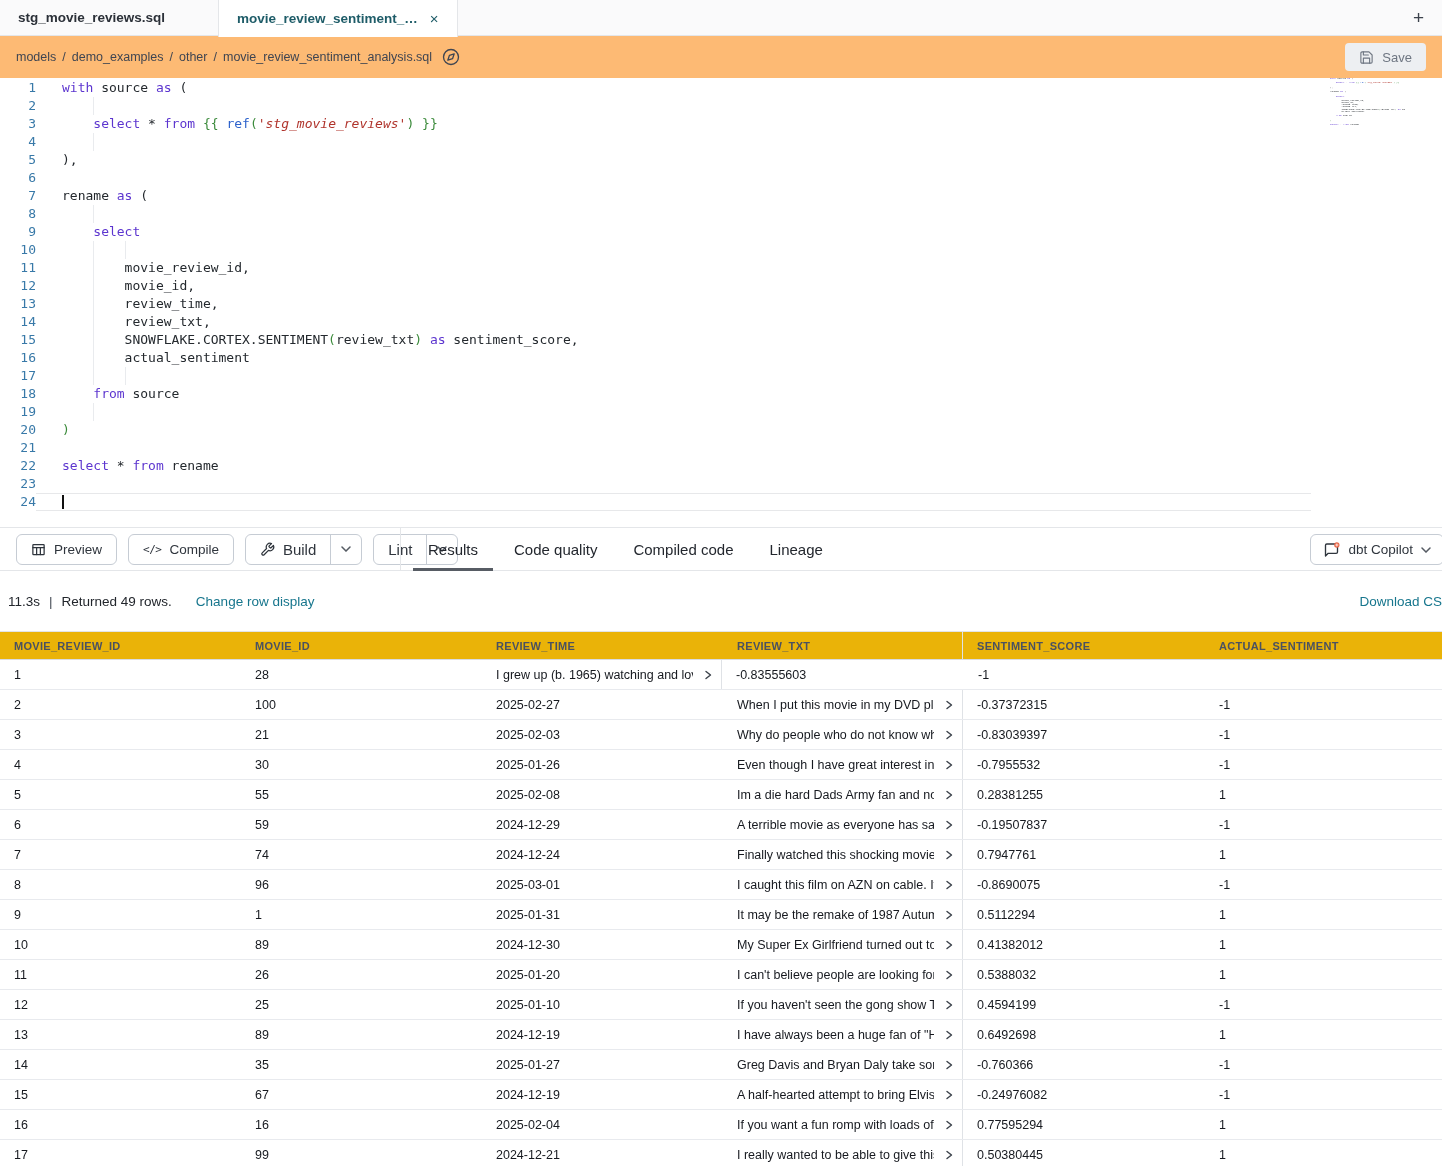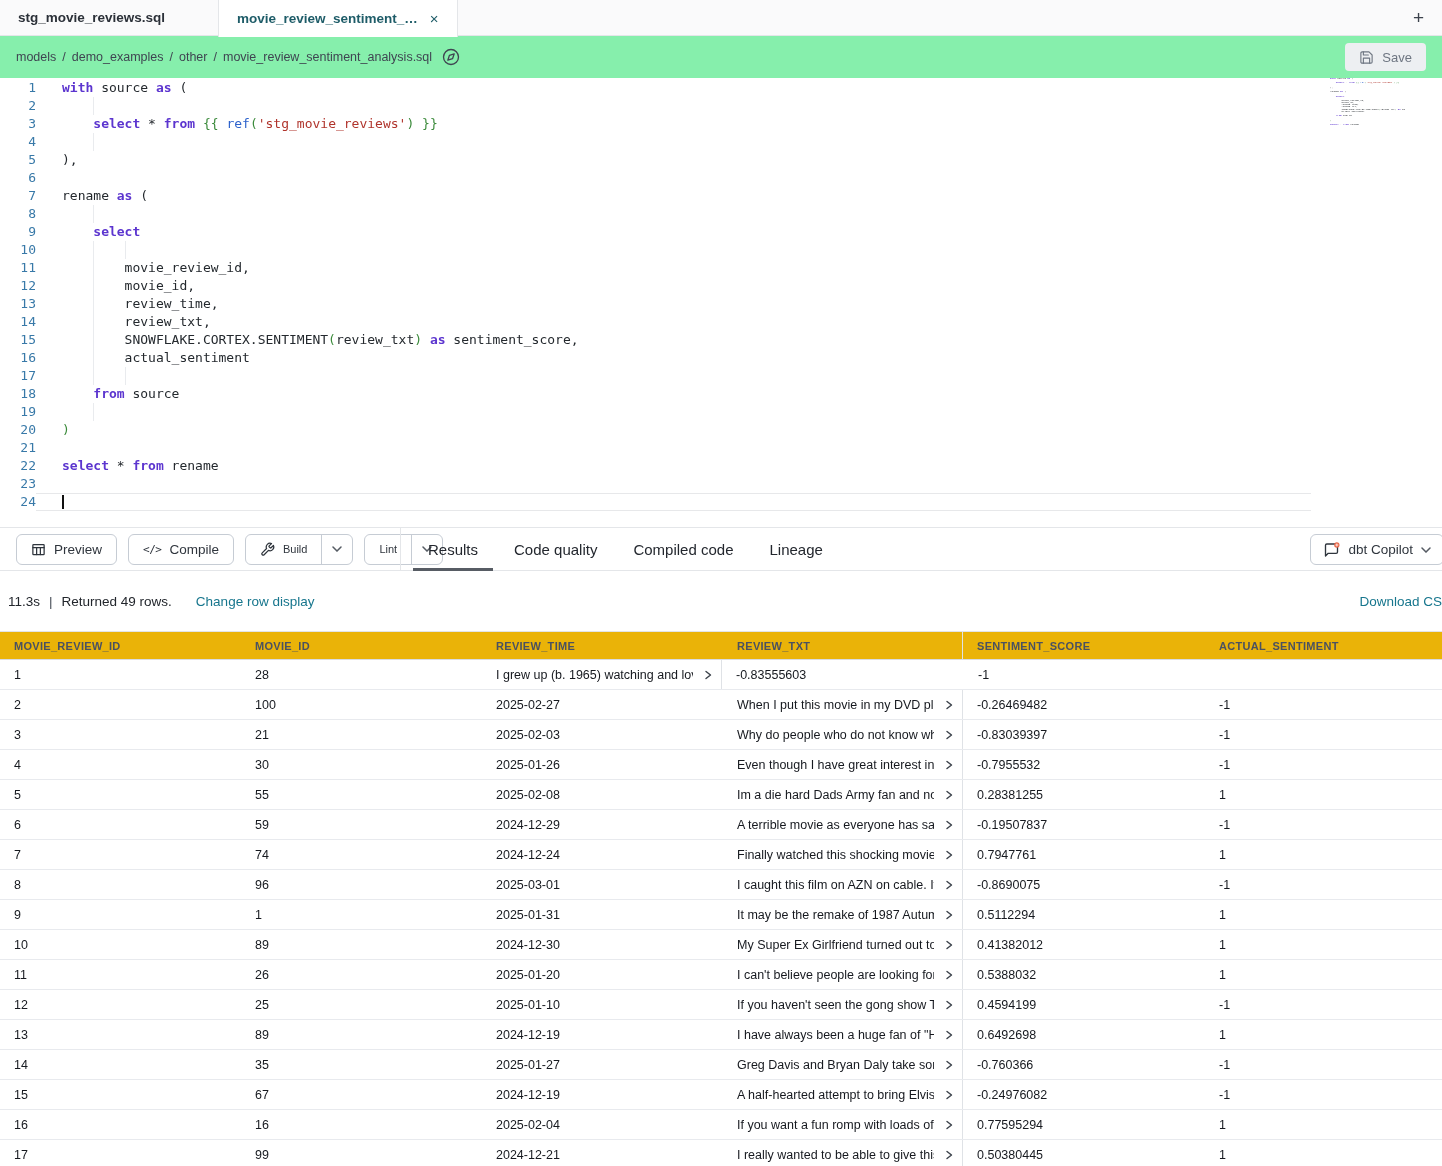--- a/index.html
+++ b/index.html
@@ -11,52 +11,52 @@
   .tabbar { height:36px; display:flex; background:#fafafb; border-bottom:1px solid #e4e6e9; position:relative; z-index:5; }
   .tab { display:flex; align-items:center; padding:0 18px; font-size:13.5px; font-weight:600; color:#2b3038; cursor:pointer; }
   .tab.inactive { width:218px; }
   .tab.active { background:#fff; border-left:1px solid #e4e6e9; border-right:1px solid #e4e6e9;
                 color:var(--active-tab-teal,#1e5c68); height:37px; margin-bottom:-1px; }
   .tab .close { margin-left:12px; font-size:15px; font-weight:400; line-height:1; color:var(--active-tab-teal,#1e5c68); }
   .tab-spacer { flex:1; }
   .newtab { background:none; border:none; font-size:19px; font-weight:400; color:#3c424c; padding:0 18px; cursor:pointer; }
 
   
-  .crumbbar { height:42px; display:flex; align-items:center; padding:0 16px; background:#86efac; }
+  .crumbbar { height:42px; display:flex; align-items:center; padding:0 16px; background:#fdba74; }
   .crumb { font-size:12.5px; color:#3f4551; }
   .crumb-sep { font-size:12.5px; color:#3f4551; margin:0 6px; }
   .compass { margin-left:10px; display:flex; align-items:center; cursor:pointer; }
   .savebtn { margin-left:auto; display:flex; align-items:center; gap:8px; height:28px; padding:0 14px;
              background:#edeff2; border:none; border-radius:4px; font-size:13px; color:#6e7682; cursor:pointer; }
 
   
   .editor { position:relative; height:449px; background:#fff; overflow:visible; }
   .code-lines { padding-top:1px; }
   .code-line { display:flex; height:18px; }
   .gut { width:36px; flex:none; text-align:right; font:13px/18px "DejaVu Sans Mono", monospace; color:var(--lineno,#3879a8); }
   .code-content { position:relative; flex:1; max-width:1275px; white-space:pre; padding-left:26px;
                   font:13px/18px "DejaVu Sans Mono", monospace; color:var(--pl,#24292e); }
   .code-content.active-line { border-top:1px solid #e7e8ea; border-bottom:1px solid #e7e8ea; line-height:16px; }
-  .tok-kw { color:var(--kw,#5c35cf);font-weight:bold; }
+  .tok-kw { color:var(--kw,#5c35cf); }
   .tok-fn { color:var(--fn,#2d62cc); }
-  .tok-str { color:var(--str,#b0342c); }
+  .tok-str { color:var(--str,#b0342c);font-style:italic; }
   .tok-br { color:var(--br,#3a8a3a); }
   .tok-pl { color:var(--pl,#24292e); }
   .guide { position:absolute; top:0; bottom:0; width:1px; background:#e9ebee; }
   .cursor { position:absolute; left:26px; top:1px; width:1.5px; height:14px; background:#111; }
   .minimap { position:absolute; left:1330px; top:0; width:75px; cursor:pointer; z-index:2; }
   .mm-line { height:2.2px; overflow:hidden; white-space:pre; font:2.4px/2.2px "DejaVu Sans Mono", monospace; }
 
   
   .toolbar { position:relative; height:44px; border-top:1px solid #e4e6e9; border-bottom:1px solid #e4e6e9;
              display:flex; align-items:center; padding-left:16px; background:#fff; }
   .tbtn { display:flex; align-items:center; gap:8px; height:31px; padding:0 14px; background:#fff;
           border:1px solid #c6ccd4; border-radius:6px; font-size:13.5px; color:#2f353d; cursor:pointer; margin-right:11px; font-family:inherit; }
   .split { display:flex; align-items:stretch; border:1px solid #c6ccd4; border-radius:6px; height:31px; margin-right:11px; overflow:hidden; background:#fff; }
-  .split .main { display:flex; align-items:center; gap:8px; padding:0 14px; font-size:11px; color:#2f353d; cursor:pointer; }
+  .split .main { display:flex; align-items:center; gap:8px; padding:0 14px; font-size:15px; color:#2f353d; cursor:pointer; }
   .split .caret { display:flex; align-items:center; padding:0 10px; border-left:1px solid #c6ccd4; cursor:pointer; }
   .code-glyph { font:11px "DejaVu Sans Mono", monospace; color:#2f353d; letter-spacing:-0.5px; }
   .tb-divider { position:absolute; left:400px; top:0; bottom:0; width:1px; background:#e4e6e9; }
   .rtabs { position:absolute; left:400px; top:0; bottom:0; display:flex; align-items:stretch; padding-left:13px; }
   .rtab { position:relative; display:flex; align-items:center; padding:0 15px; margin-right:6px; font-size:15px; color:#23272e; cursor:pointer; }
   .rtab.active::after { content:''; position:absolute; left:0; right:0; bottom:-1px; height:3px; background:#575c64; }
   .copilot { position:absolute; right:-2px; top:6px; display:flex; align-items:center; gap:8px; height:31px; padding:0 12px;
              background:#fff; border:1px solid #c6ccd4; border-radius:6px; font-size:13.5px; color:#2f353d; cursor:pointer; }
   .copilot-ic { position:relative; width:17px; height:16px; }
   .icon { display:inline-flex; align-items:center; }
@@ -397,21 +397,21 @@
           </div>
     <div class="td c4">
       <span class="cell-text">When I put this movie in my DVD playe…</span>
       <span class="expand">
         <svg width="10" height="10" viewBox="0 0 10 10" fill="none" stroke="#3a4049" stroke-width="1.4" stroke-linecap="round" stroke-linejoin="round">
                 <polyline points="3,1.5 7.5,5 3,8.5"></polyline>
               </svg>
       </span>
     </div>
     <div class="td c5">
-            <span class="cell-text">-0.26469482</span>
+            <span class="cell-text">-0.37372315</span>
           </div>
     <div class="td c6">
             <span class="cell-text">-1</span>
           </div>
   </div>
 
   <div class="trow">
     <div class="td c1">
             <span class="cell-text">3</span>
           </div>

